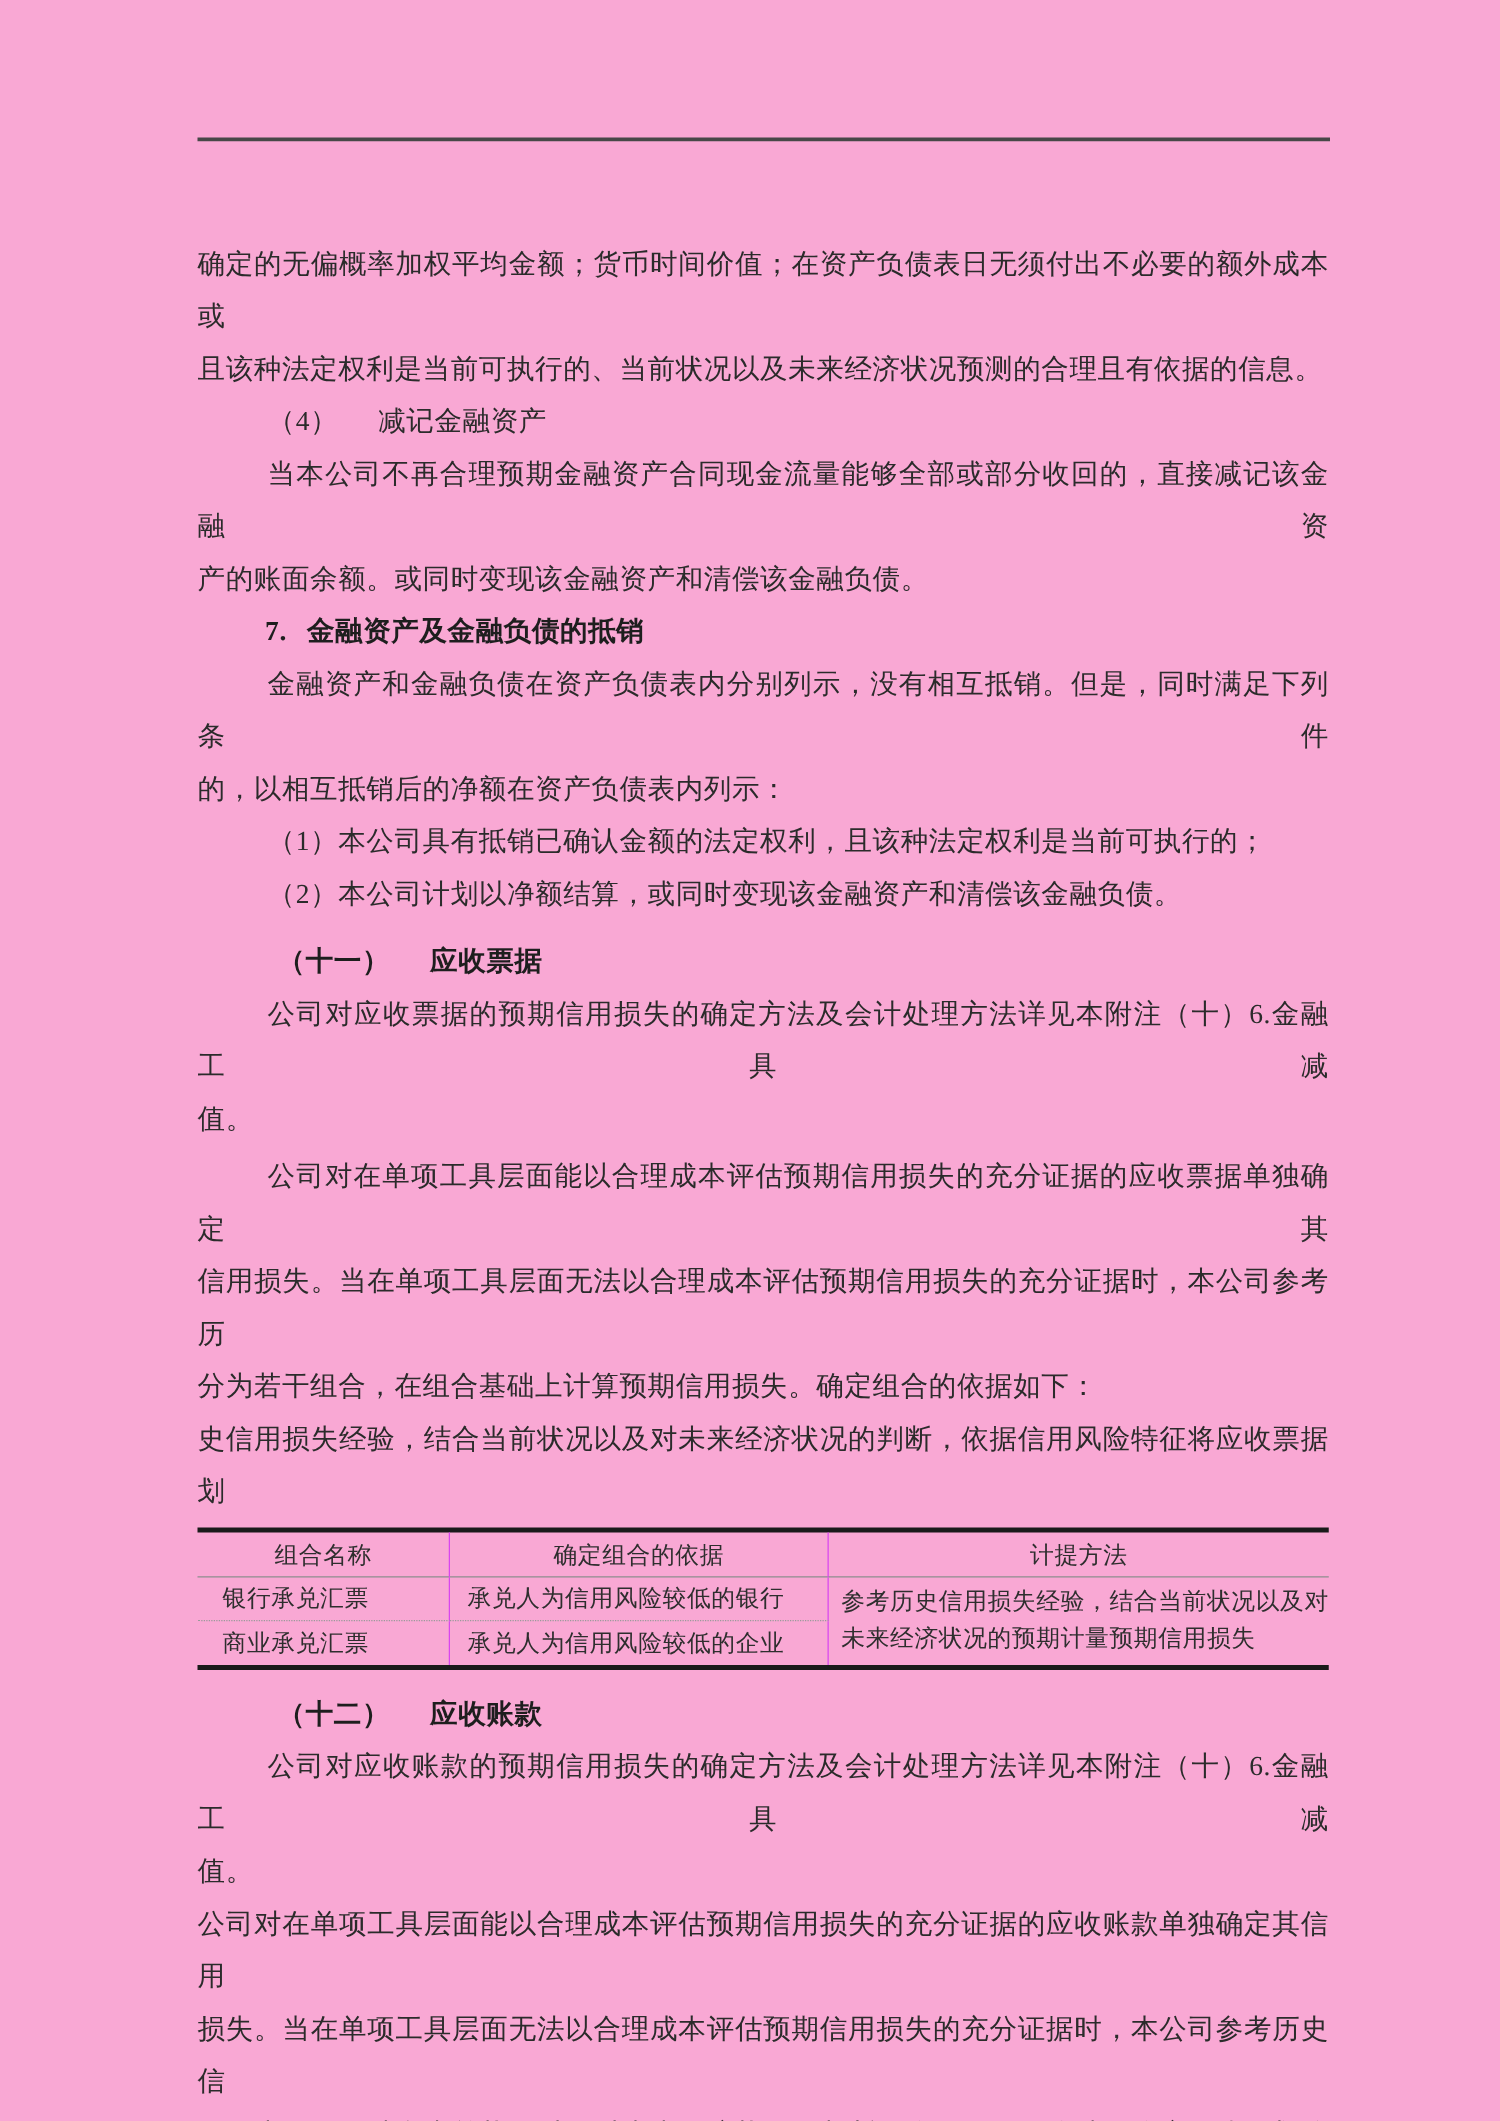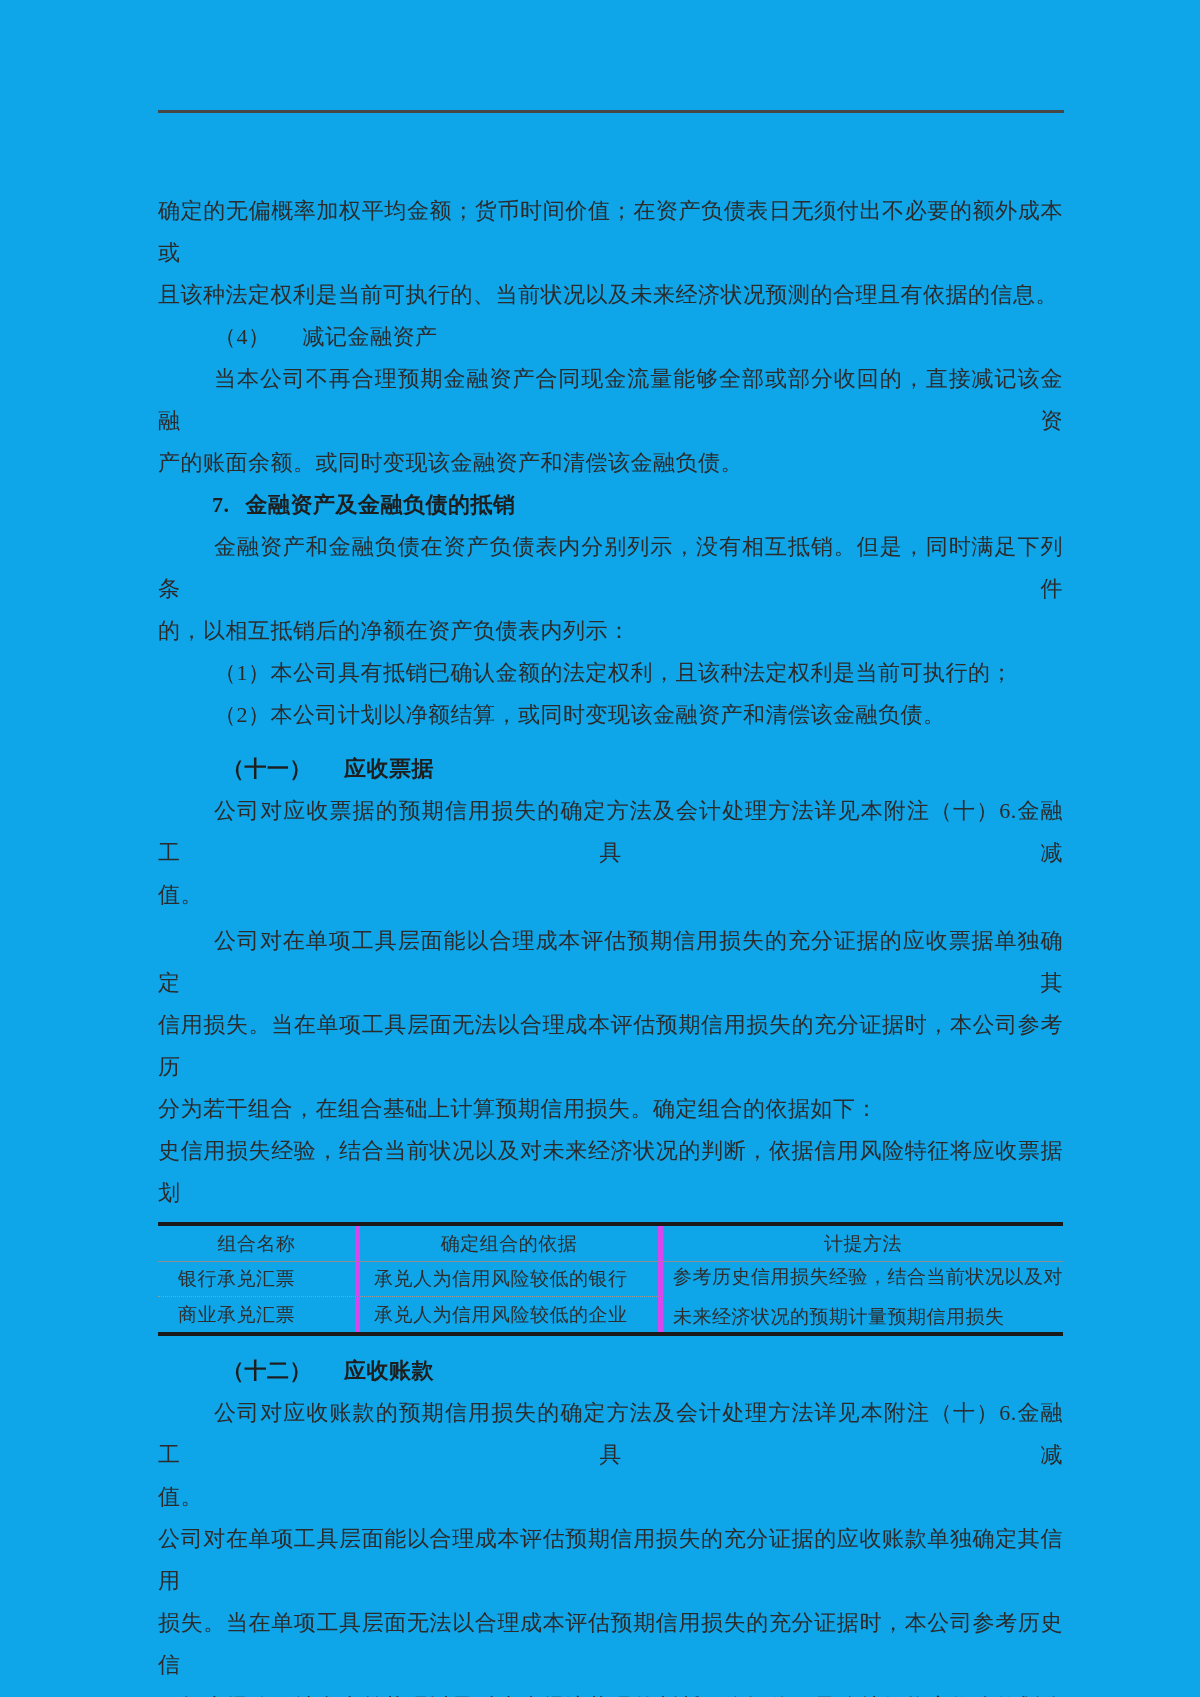--- a/index.html
+++ b/index.html
@@ -1,20 +1,20 @@
 <!DOCTYPE html>
 <html><head>
 <meta charset="utf-8">
 <style>
   html,body{margin:0;padding:0;background:#e8e8e8;}
   .page{
     position:relative;
     width:1200px;height:1697px;
     margin:0 auto;
-    background:#0ea5e9;
+    background:#f9a8d4;
     font-family:"Liberation Serif","DejaVu Serif",serif;
     color:#2b2b2b;
     overflow:hidden;
   }
   .top-rule{
     position:absolute;left:158px;top:110px;width:906px;height:0;
     border-top:3px solid #474747;
   }
   .content{
     position:absolute;left:158px;top:190px;width:905px;
@@ -45,27 +45,27 @@
     width:905px;
     border-top:4px solid #1a1a1a;
     border-bottom:4px solid #1a1a1a;
     font-size:19px;
     color:#2e2e2e;
     letter-spacing:0.5px;
   }
   .t1{ grid-template-columns:202px 303px 400px; grid-template-rows:36px 35px 35px; }
   .cell{ display:flex; align-items:center; }
   .th{ justify-content:center; border-bottom:1px solid #8d8d8d; }
-  .vline{ border-right:5px solid #d946ef; }
+  .vline{ border-right:1px solid #d946ef; }
   .dotted-b{ border-bottom:1px dotted #9a9a9a; }
   .pl20{ padding-left:20px; }
   .pl14{ padding-left:14px; }
   .merged{
     grid-column:3; grid-row:2 / span 2;
-    display:flex; flex-direction:column; justify-content:space-between;
+    display:flex; flex-direction:column; justify-content:center;
     padding-left:10px; line-height:30px;
   }
 </style>
 </head>
 <body>
 
 <div class="page">
   <div class="top-rule"></div>
 
   <div class="content">

